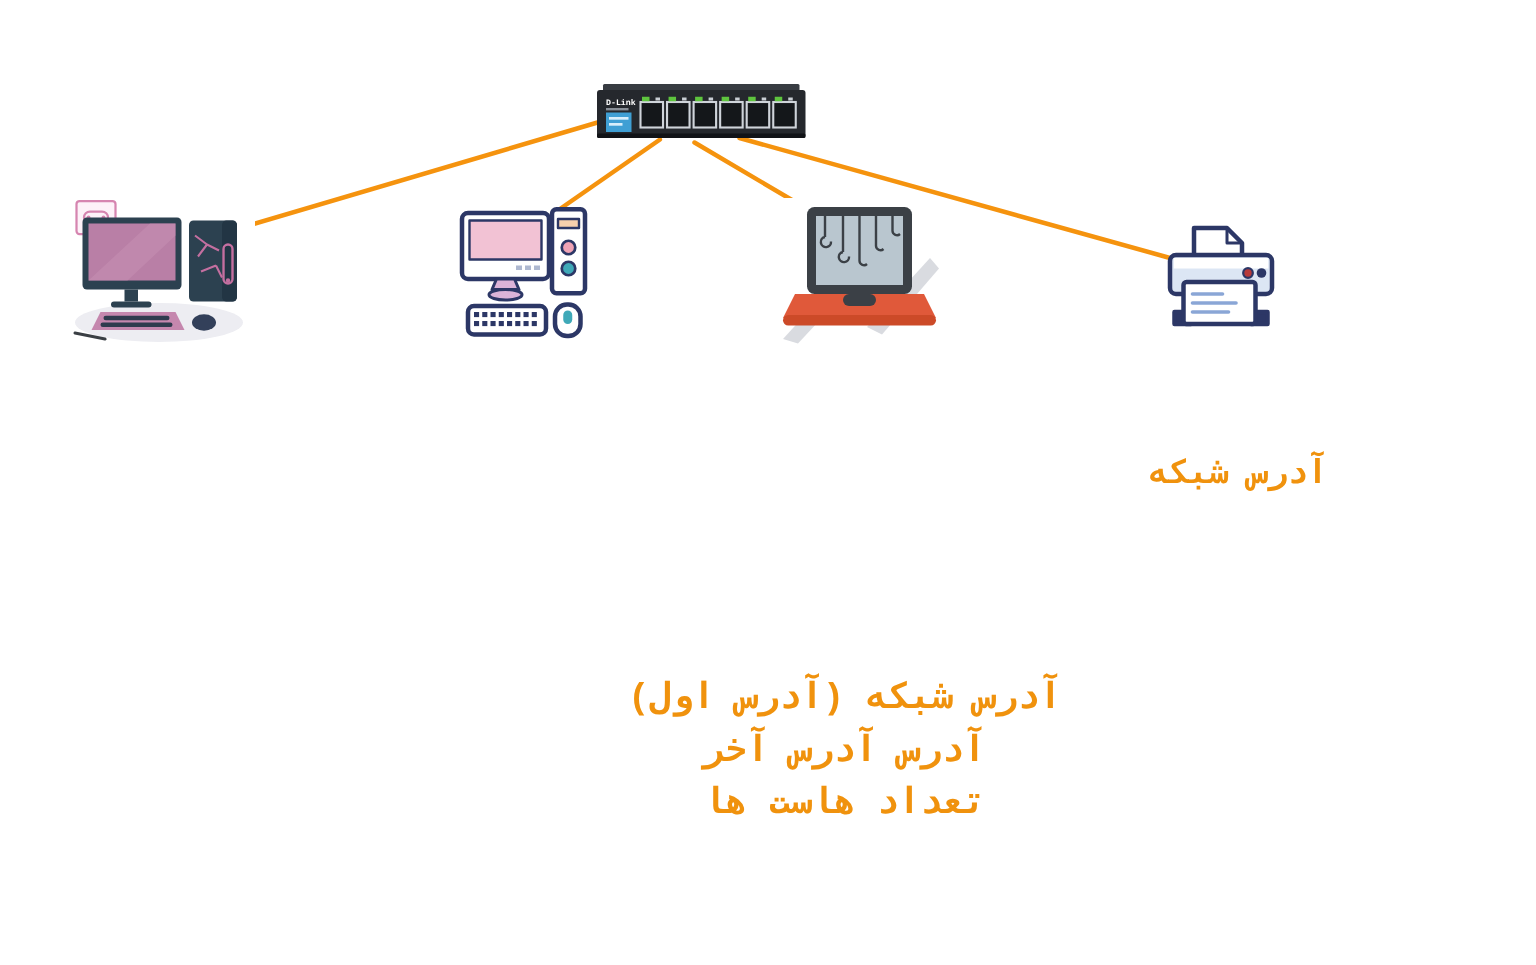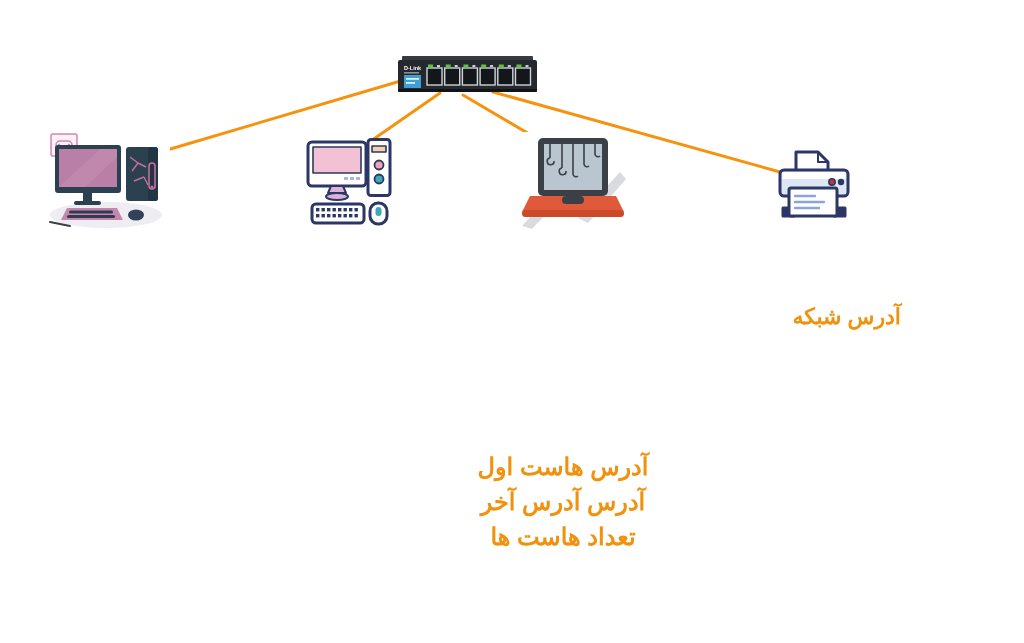--- a/index.html
+++ b/index.html
@@ -1,22 +1,21 @@
 <!DOCTYPE html>
 <html lang="fa"><head>
 <meta charset="utf-8">
 <style>
   html,body{margin:0;padding:0;}
   .canvas{
     position:relative;
     width:1004px;height:643px;
     background:#ffffff;
     overflow:hidden;
-    font-family:Liberation Sans, sans-serif;
-    padding-left:16px;
+    font-family:Liberation Mono, monospace;
   }
   .abs{position:absolute;}
   svg{display:block;}
   .wires{left:0;top:0;z-index:1;}
   .device{z-index:2;}
   .fa-block{
     z-index:3;
     direction:rtl;
     font-weight:bold;
     color:#F0920D;
@@ -206,18 +205,18 @@
       <line x1="19" y1="52" x2="48" y2="52"></line>
       <line x1="19" y1="58" x2="43" y2="58"></line>
     </g>
   </svg>
 
   <div class="abs fa-block notes-block">
     <div class="fa-line">آدرس شبکه</div>
   </div>
 
   <div class="abs fa-block list-block">
-    <div class="fa-line">آدرس هاست اول</div>
+    <div class="fa-line">آدرس شبکه (آدرس اول)</div>
     <div class="fa-line">آدرس آدرس آخر</div>
     <div class="fa-line">تعداد هاست ها</div>
   </div>
 
 </div>
 
 </body></html>

